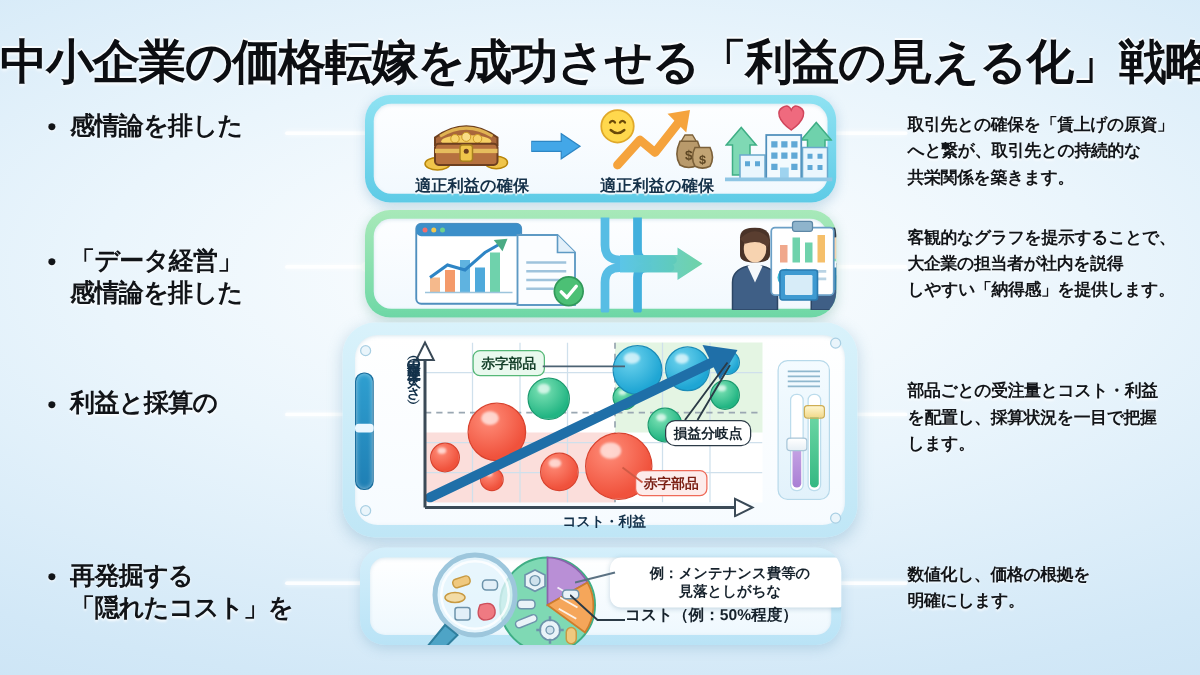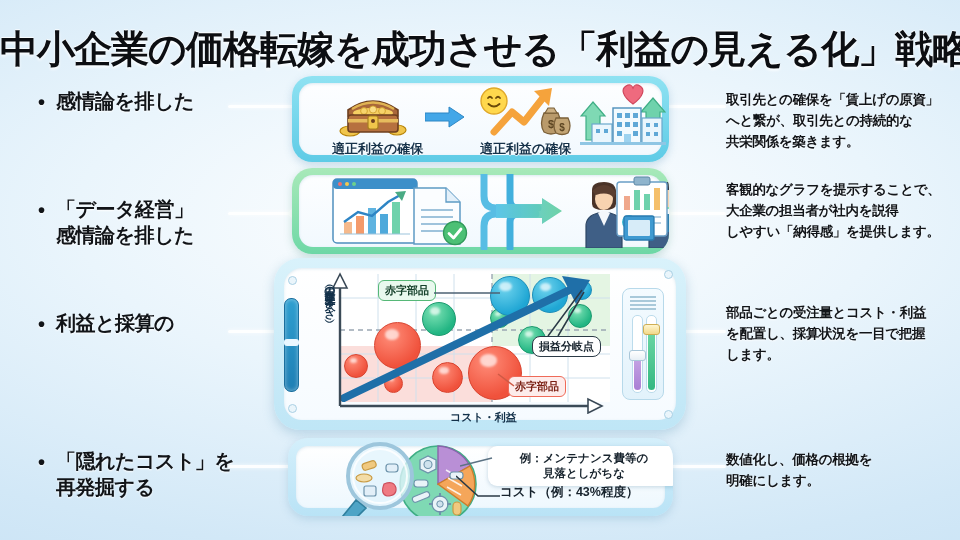--- a/index.html
+++ b/index.html
@@ -113,22 +113,22 @@
     <span class="dot">•</span>
     <span class="txt">「データ経営」</span>
     <span class="txt">感情論を排した</span>
   </div>
   <div class="bullet b3">
     <span class="dot">•</span>
     <span class="txt">利益と採算の</span>
   </div>
   <div class="bullet b4">
     <span class="dot">•</span>
+    <span class="txt">再発掘する</span>
     <span class="txt">「隠れたコスト」を</span>
-    <span class="txt">再発掘する</span>
   </div>
 
   <div class="conn" style="left:228px;top:105px;width:68px;"></div>
   <div class="conn" style="left:228px;top:212px;width:68px;">
       <span class="knob" style="right:-2px;"></span>
     </div>
   <div class="conn" style="left:228px;top:330px;width:52px;"></div>
   <div class="conn" style="left:228px;top:465px;width:66px;"></div>
 
   <div class="conn" style="left:664px;top:105px;width:62px;"></div>
@@ -462,17 +462,17 @@
                   border-radius:9px;box-shadow:0 1px 4px rgba(80,130,160,.3);text-align:center;">
         <div style="font-size:11.5px;font-weight:bold;color:#16222c;white-space:nowrap;">例：メンテナンス費等の</div>
         <div style="font-size:11.5px;font-weight:bold;color:#16222c;white-space:nowrap;">見落としがちな</div>
       </div>
       <svg style="position:absolute;left:172px;top:16px" width="34" height="14">
           <path d="M0 12 L32 4" fill="none" stroke="#5b7283" stroke-width="1.5"></path>
         </svg>
       <svg style="position:absolute;left:168px;top:34px" width="46" height="28">
           <path d="M0 4 L22 24 L44 24" fill="none" stroke="#2b3a46" stroke-width="1.6"></path>
         </svg>
-      <div style="position:absolute;left:212px;top:46px;font-size:12.5px;font-weight:bold;color:#16222c;white-space:nowrap;">コスト（例：43%程度）</div>
+      <div style="position:absolute;left:212px;top:46px;font-size:12.5px;font-weight:bold;color:#16222c;white-space:nowrap;">コスト（例：50%程度）</div>
     </div>
   </div>
 
 </div>
 
 </body></html>

